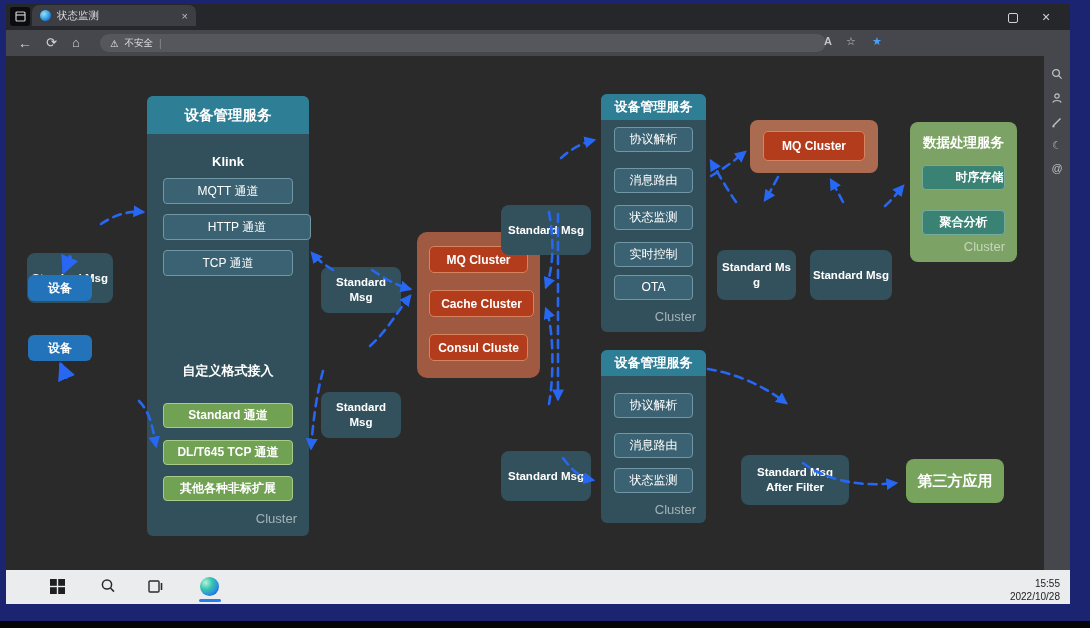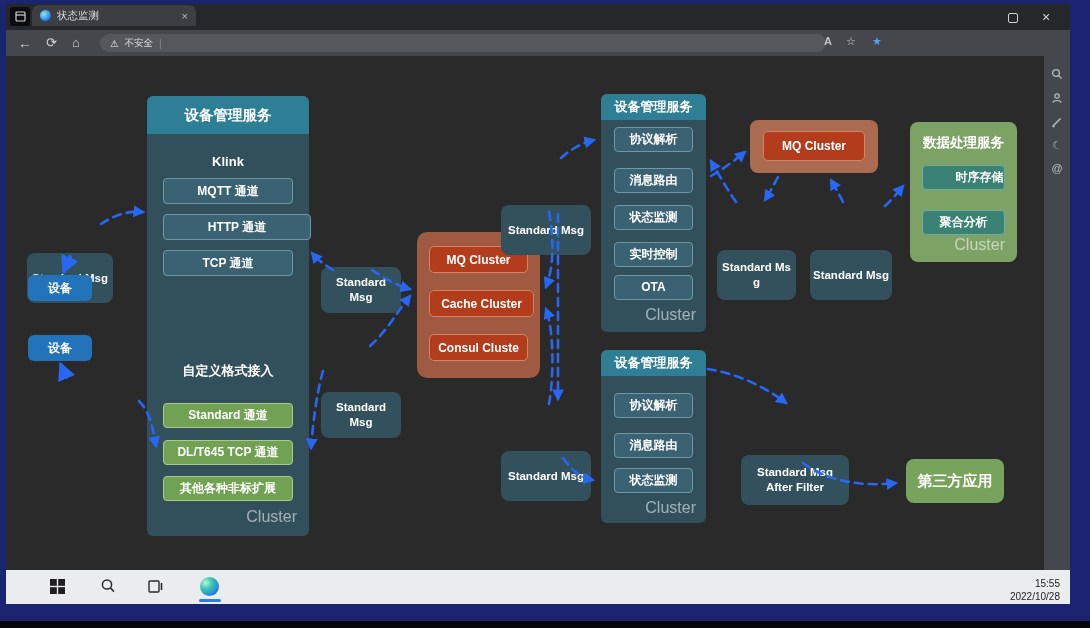--- a/index.html
+++ b/index.html
@@ -33,21 +33,21 @@
   .taskbar{left:6px;top:570px;width:1064px;height:34px;background:#ebecee;}
   .bottomblack{left:0px;top:621px;width:1090px;height:7px;background:#060608;}
   .clock{color:#1c1c1e;font-size:10px;text-align:right;line-height:1.3;}
   .edge-underline{width:22px;height:3px;border-radius:2px;background:#2b7de9;}
   .edgeicon{width:19px;height:19px;border-radius:50%;
             background:radial-gradient(circle at 30% 30%,#bdf0d9,#35c7b0 35%,#2b8fe0 65%,#0b57b8 90%);}
   
   .container-teal{background:#31505b;border-radius:6px;}
   .header-teal{background:#2e7e95;border-radius:6px 6px 0 0;color:#fff;font-weight:bold;
                display:flex;align-items:center;justify-content:center;}
-  .teal-btn{background:#3b6272;border:1px solid #7097a3;border-radius:4px;color:#fff;font-weight:bold;
+  .teal-btn{background:#3b6272;border:1px solid #7097a3;border-radius:4px;color:#fff;font-weight:normal;
             font-size:12px;display:flex;align-items:center;justify-content:center;text-align:center;
             line-height:1.25;padding:1px 4px;box-sizing:border-box;}
   .green-btn{background:#71a153;border:1px solid #a9cb8a;border-radius:4px;color:#fff;font-weight:bold;
              font-size:12px;display:flex;align-items:center;justify-content:center;text-align:center;
              box-sizing:border-box;}
   .tealgreen-btn{background:#3a8273;border:1px solid #74ab9d;border-radius:4px;color:#fff;font-weight:bold;
              font-size:12px;display:flex;align-items:center;justify-content:center;box-sizing:border-box;}
   .red-btn{background:#b33c1d;border:1px solid #d8825f;border-radius:5px;color:#fff;font-weight:bold;
            font-size:12px;display:flex;align-items:center;justify-content:center;box-sizing:border-box;}
   .container-red{background:#a05a41;border-radius:10px;}
@@ -57,21 +57,21 @@
            display:flex;align-items:center;justify-content:center;text-align:center;line-height:1.3;
            padding:2px;box-sizing:border-box;margin-top:45px;}
   .msg-box.narrow{word-break:break-all;}
   .device-box{background:#2273ba;border-radius:6px;color:#fff;font-weight:bold;font-size:12px;
               display:flex;align-items:center;justify-content:center;}
   .green-node{background:#5f9150;border-radius:8px;color:#fff;font-weight:bold;font-size:11.5px;
               display:flex;align-items:center;justify-content:center;text-align:center;line-height:1.3;}
   .green-big{background:#78a35c;border-radius:8px;color:#fff;font-weight:bold;font-size:15px;
              display:flex;align-items:center;justify-content:center;}
   .sec-label{color:#fff;font-weight:bold;font-size:13px;text-align:center;}
-  .cluster-label{color:rgba(255,255,255,0.55);font-size:16px;}
+  .cluster-label{color:rgba(255,255,255,0.55);font-size:13px;}
   svg.flows{left:0;top:0;pointer-events:none;}
 </style>
 </head>
 <body>
 
 <div class="canvas">
 
   <div class="abs tabstrip"></div>
   <div class="abs corner-box">
     <svg width="11" height="11" viewBox="0 0 11 11">

